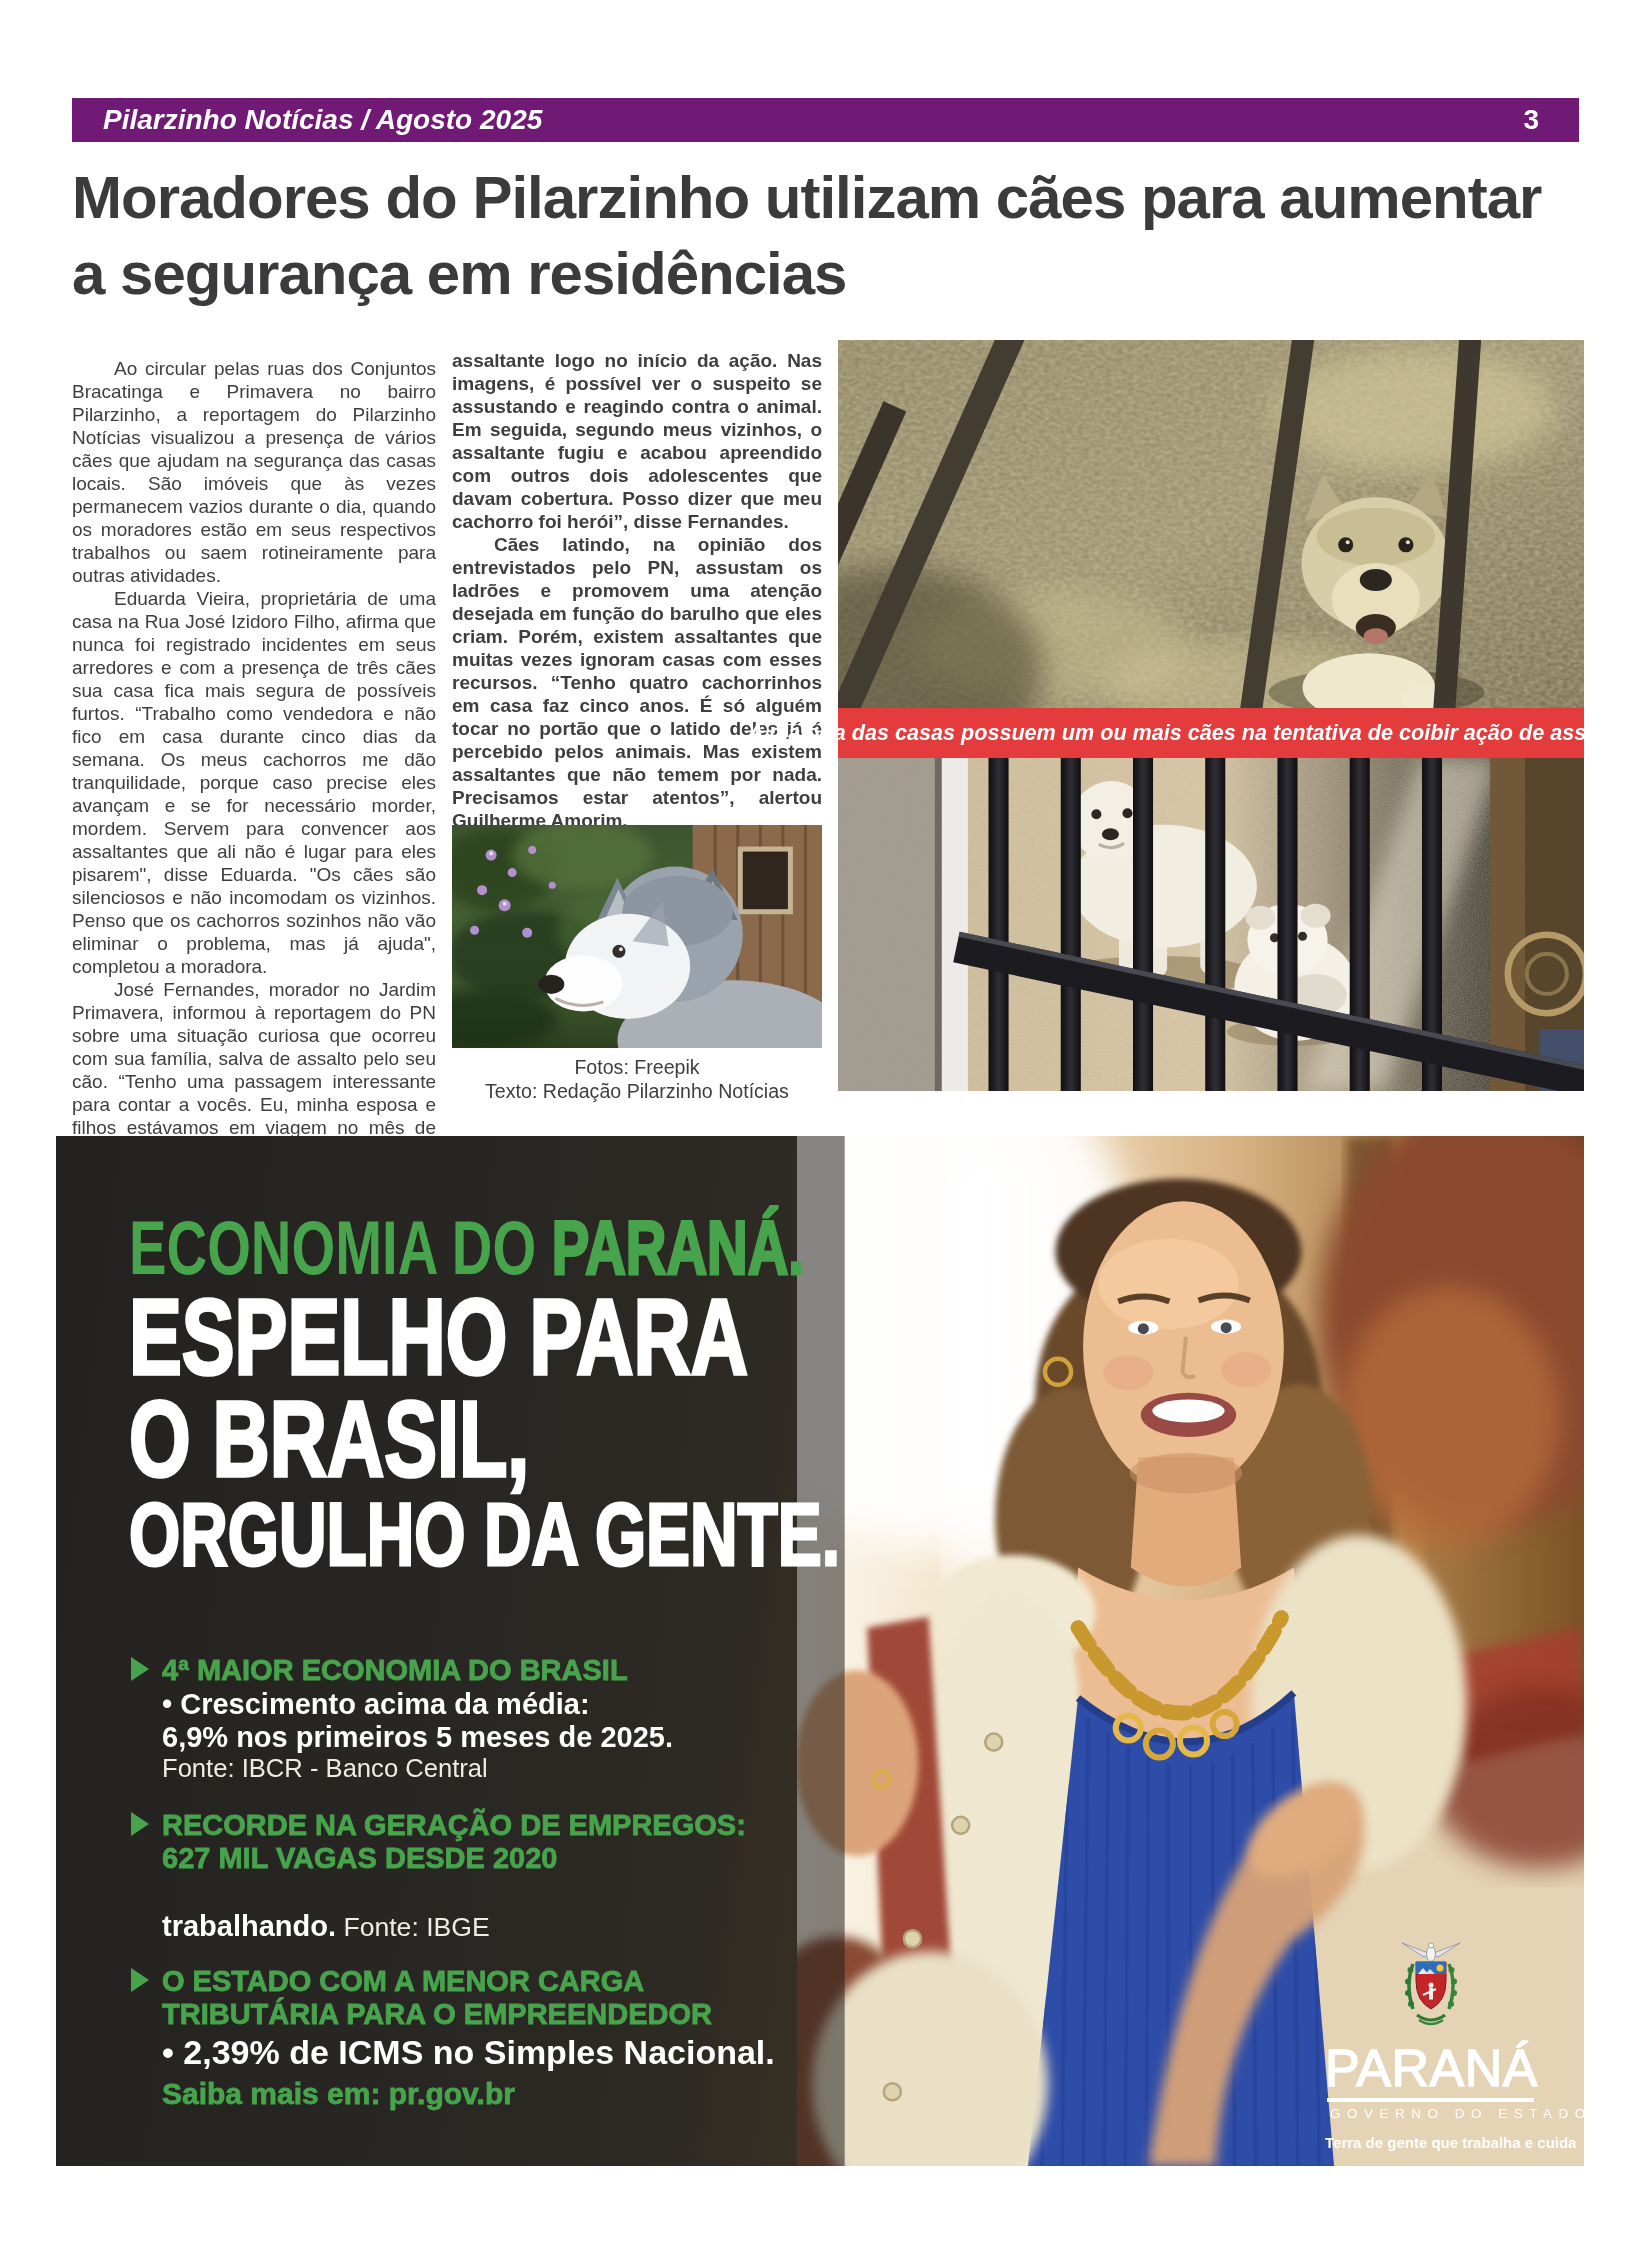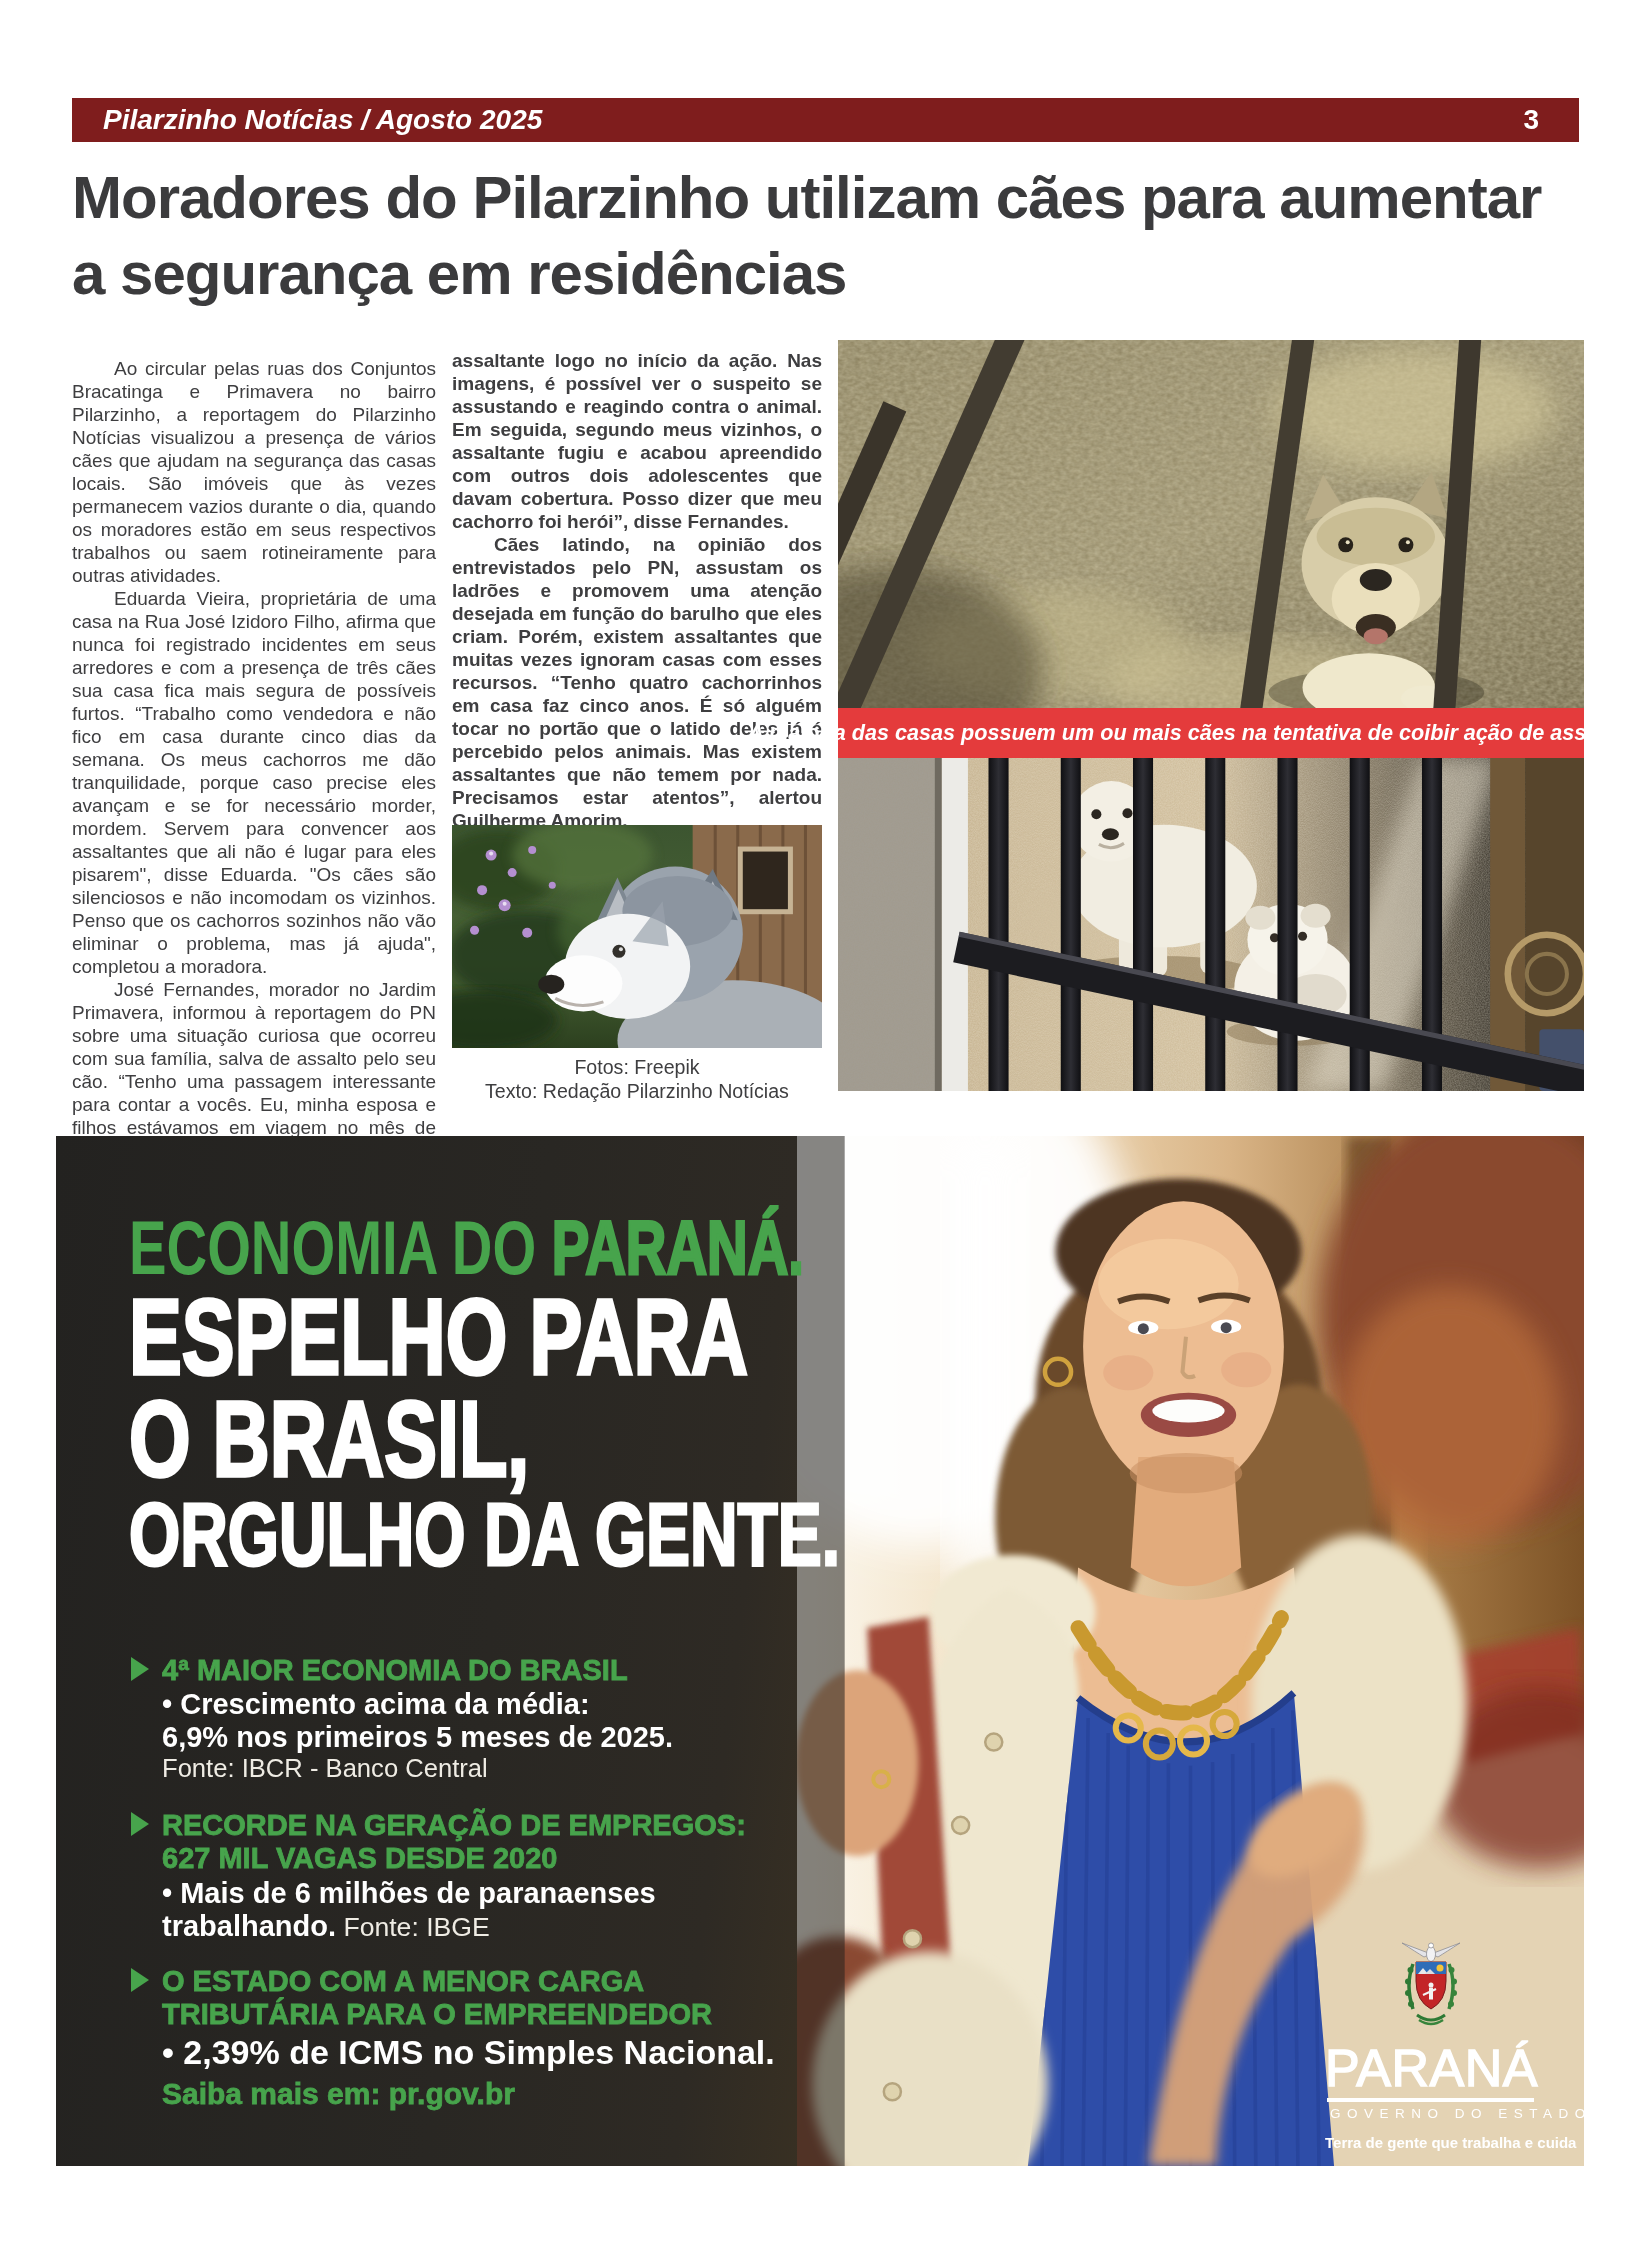--- a/index.html
+++ b/index.html
@@ -15,21 +15,21 @@
   .adsrc{color:#efece4;font-weight:400;white-space:nowrap;}
   .tri{width:0;height:0;border-left:18px solid #47A44C;border-top:12.5px solid transparent;
        border-bottom:12.5px solid transparent;}
   figure{margin:0;}
 </style>
 </head>
 <body>
 
 <div class="page">
 
-  <div class="abs" style="left:72px;top:98px;width:1507px;height:44px;background:#7f1d1d;display:flex;align-items:center;">
+  <div class="abs" style="left:72px;top:98px;width:1507px;height:44px;background:#701a75;display:flex;align-items:center;">
     <span style="margin-left:31px;color:#fff;font-size:28px;font-weight:700;font-style:italic;">Pilarzinho Notícias / Agosto 2025</span>
     <span style="margin-left:auto;margin-right:40px;color:#fff;font-size:28px;font-weight:700;">3</span>
   </div>
 
   <div class="abs hl" style="left:72px;top:160px;font-size:60px;line-height:76px;">Moradores do Pilarzinho utilizam cães para aumentar</div>
   <div class="abs hl" style="left:72px;top:236px;font-size:60px;line-height:76px;">a segurança em residências</div>
 
   <div class="abs body-col" style="left:72px;top:357px;width:364px;font-size:19px;line-height:23px;">
     <p>Ao circular pelas ruas dos Conjuntos Bracatinga e Primavera no bairro Pilarzinho, a reportagem do Pilarzinho Notícias visualizou a presença de vários cães que ajudam na segurança das casas locais. São imóveis que às vezes permanecem vazios durante o dia, quando os moradores estão em seus respectivos trabalhos ou saem rotineiramente para outras atividades.</p>
     <p>Eduarda Vieira, proprietária de uma casa na Rua José Izidoro Filho, afirma que nunca foi registrado incidentes em seus arredores e com a presença de três cães sua casa fica mais segura de possíveis furtos. “Trabalho como vendedora e não fico em casa durante cinco dias da semana. Os meus cachorros me dão tranquilidade, porque caso precise eles avançam e se for necessário morder, mordem. Servem para convencer aos assaltantes que ali não é lugar para eles pisarem", disse Eduarda. "Os cães são silenciosos e não incomodam os vizinhos. Penso que os cachorros sozinhos não vão eliminar o problema, mas já ajuda", completou a moradora.</p>
@@ -377,21 +377,20 @@
 
     <div class="abs tri" style="left:75px;top:521px;"></div>
     <div class="abs adtitle" style="left:106px;top:518px;font-size:29px;">4ª MAIOR ECONOMIA DO BRASIL</div>
     <div class="abs adbody" style="left:106px;top:552px;font-size:29px;">• Crescimento acima da média:</div>
     <div class="abs adbody" style="left:106px;top:585px;font-size:29px;">6,9% nos primeiros 5 meses de 2025.</div>
     <div class="abs adsrc" style="left:106px;top:618px;font-size:25.6px;">Fonte: IBCR - Banco Central</div>
 
     <div class="abs tri" style="left:75px;top:676px;"></div>
     <div class="abs adtitle" style="left:106px;top:673px;font-size:29px;">RECORDE NA GERAÇÃO DE EMPREGOS:</div>
     <div class="abs adtitle" style="left:106px;top:706px;font-size:29px;">627 MIL VAGAS DESDE 2020</div>
-    <div class="abs adbody" style="left:106px;top:741px;font-size:29px;">• Mais de 6 milhões de paranaenses</div>
     <div class="abs" style="left:106px;top:774px;font-size:29px;white-space:nowrap;">
       <span class="adbody">trabalhando.</span><span class="adsrc" style="font-size:26.6px;"> Fonte: IBGE</span>
     </div>
 
     <div class="abs tri" style="left:75px;top:832px;"></div>
     <div class="abs adtitle" style="left:106px;top:829px;font-size:29px;">O ESTADO COM A MENOR CARGA</div>
     <div class="abs adtitle" style="left:106px;top:862px;font-size:29px;">TRIBUTÁRIA PARA O EMPREENDEDOR</div>
     <div class="abs adbody" style="left:106px;top:897px;font-size:34px;">• 2,39% de ICMS no Simples Nacional.</div>
 
     <div class="abs" style="left:106px;top:941px;font-size:30px;font-weight:700;color:#47A44C;-webkit-text-stroke:0.8px #47A44C;white-space:nowrap;">Saiba mais em: pr.gov.br</div>

